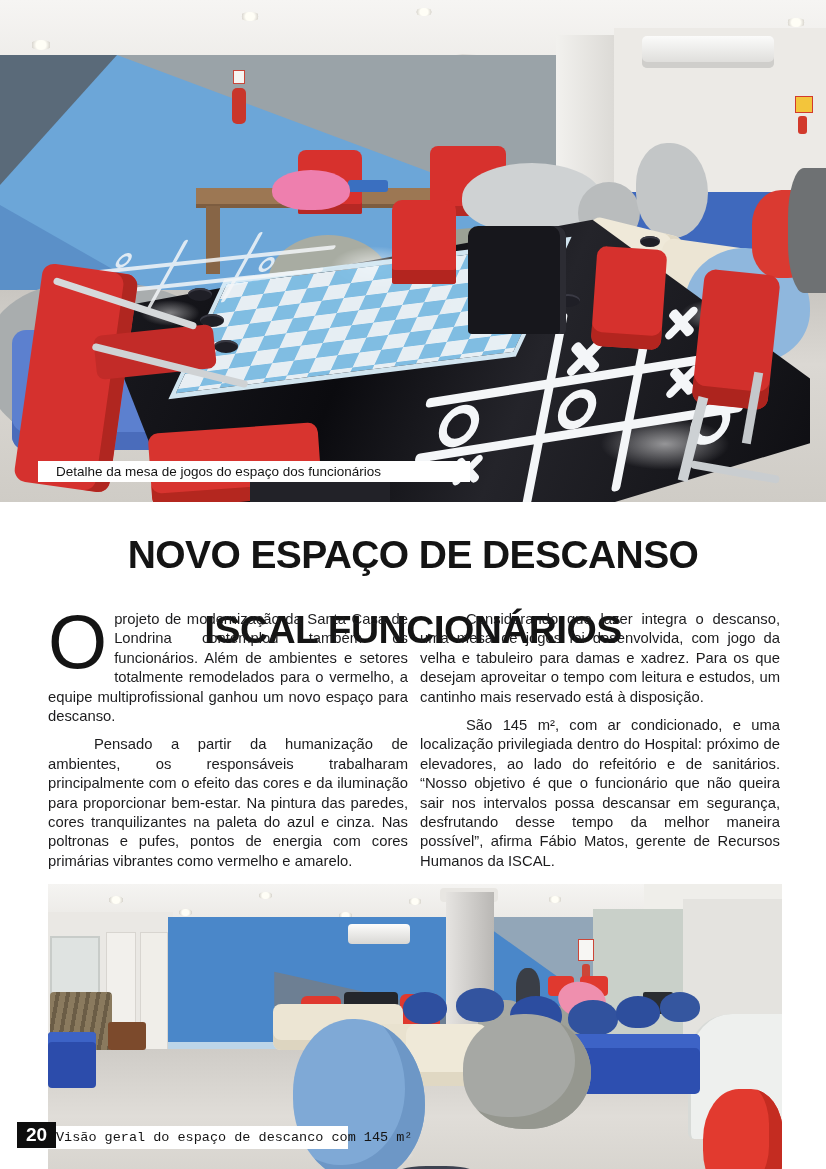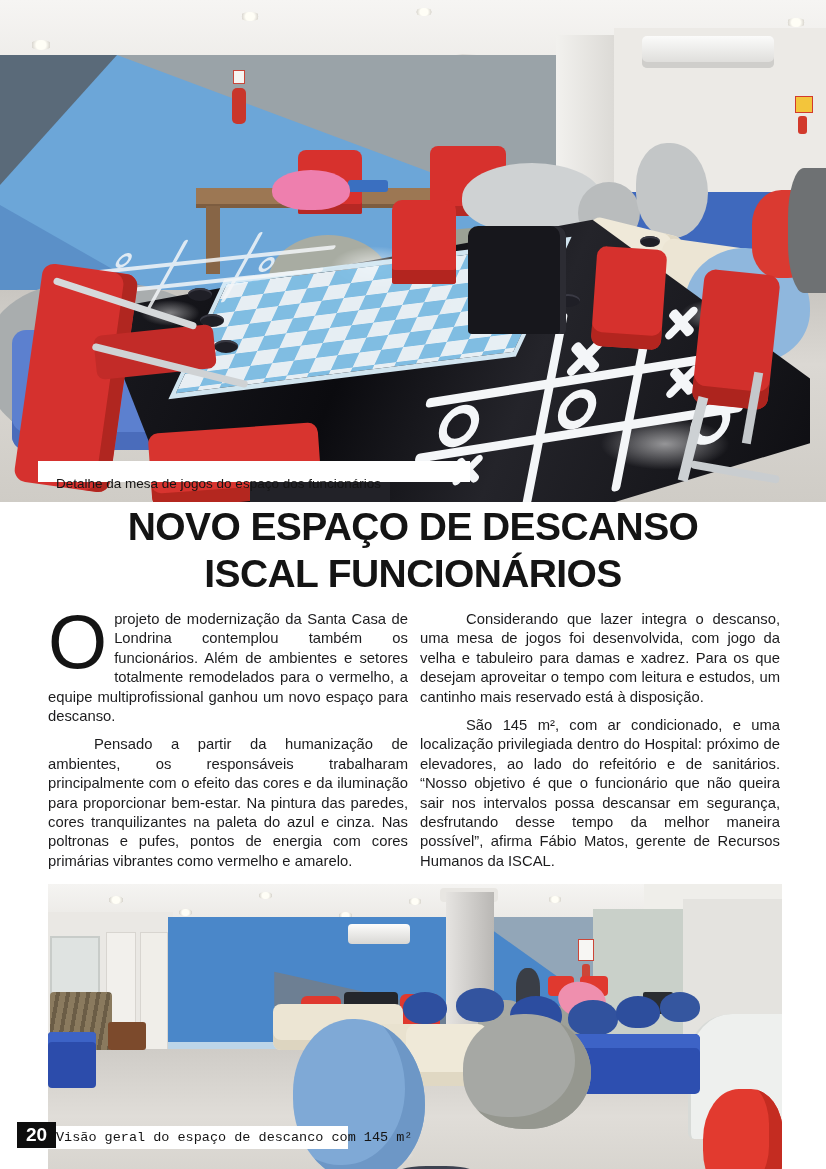--- a/index.html
+++ b/index.html
@@ -19,27 +19,27 @@
   .ttt-line{position:absolute;background:#f4f6f8;border-radius:4px;}
   .ttt-x{position:absolute;}
   .ttt-x::before,.ttt-x::after{content:"";position:absolute;left:45%;top:0;width:24%;height:100%;background:#f4f6f8;border-radius:4px;}
   .ttt-x::before{transform:rotate(45deg);}
   .ttt-x::after{transform:rotate(-45deg);}
   .ttt-o{position:absolute;border:8px solid #f4f6f8;border-radius:50%;box-sizing:border-box;}
   .piece{position:absolute;width:24px;height:13px;background:#1f1f26;border-radius:50%;box-shadow:inset 0 2px 0 #3a3a44;}
 
   
   .caption{position:absolute;background:#ffffff;color:#141414;font-size:13.5px;line-height:21px;white-space:nowrap;box-sizing:border-box;}
-  .caption-top{left:38px;top:461px;width:432px;height:21px;padding:12px 10px 0 18px;}
+  .caption-top{left:38px;top:461px;width:432px;height:21px;padding:0 10px 0 18px;}
   .caption-bottom{left:0;top:242px;width:300px;height:23px;padding:1px 10px 0 8px;}
 
   
   .title{position:absolute;left:0;top:503px;width:826px;text-align:center;color:#141414;
          font-weight:bold;font-size:39px;line-height:47px;letter-spacing:-0.6px;}
-  .title span{display:block;}
+  .title span{display:block;margin-top:28px;}
   .col{position:absolute;top:610px;width:360px;}
   .col-left{left:48px;}
   .col-right{left:420px;}
   .col p{margin:0;font-size:14.8px;line-height:19.4px;text-align:justify;color:#1c1c1e;}
   .col p.indent{text-indent:46px;margin-top:9px;}
   .col-right p:first-child{margin-top:0;}
   .dropcap{float:left;font-size:76px;line-height:57px;margin:3px 7px 0 0;font-weight:400;color:#141414;}
 
   .pagenum{position:absolute;left:17px;top:1122px;width:39px;height:26px;background:#0e0e0e;color:#ffffff;
            font-size:19px;font-weight:bold;display:flex;align-items:center;justify-content:center;}

